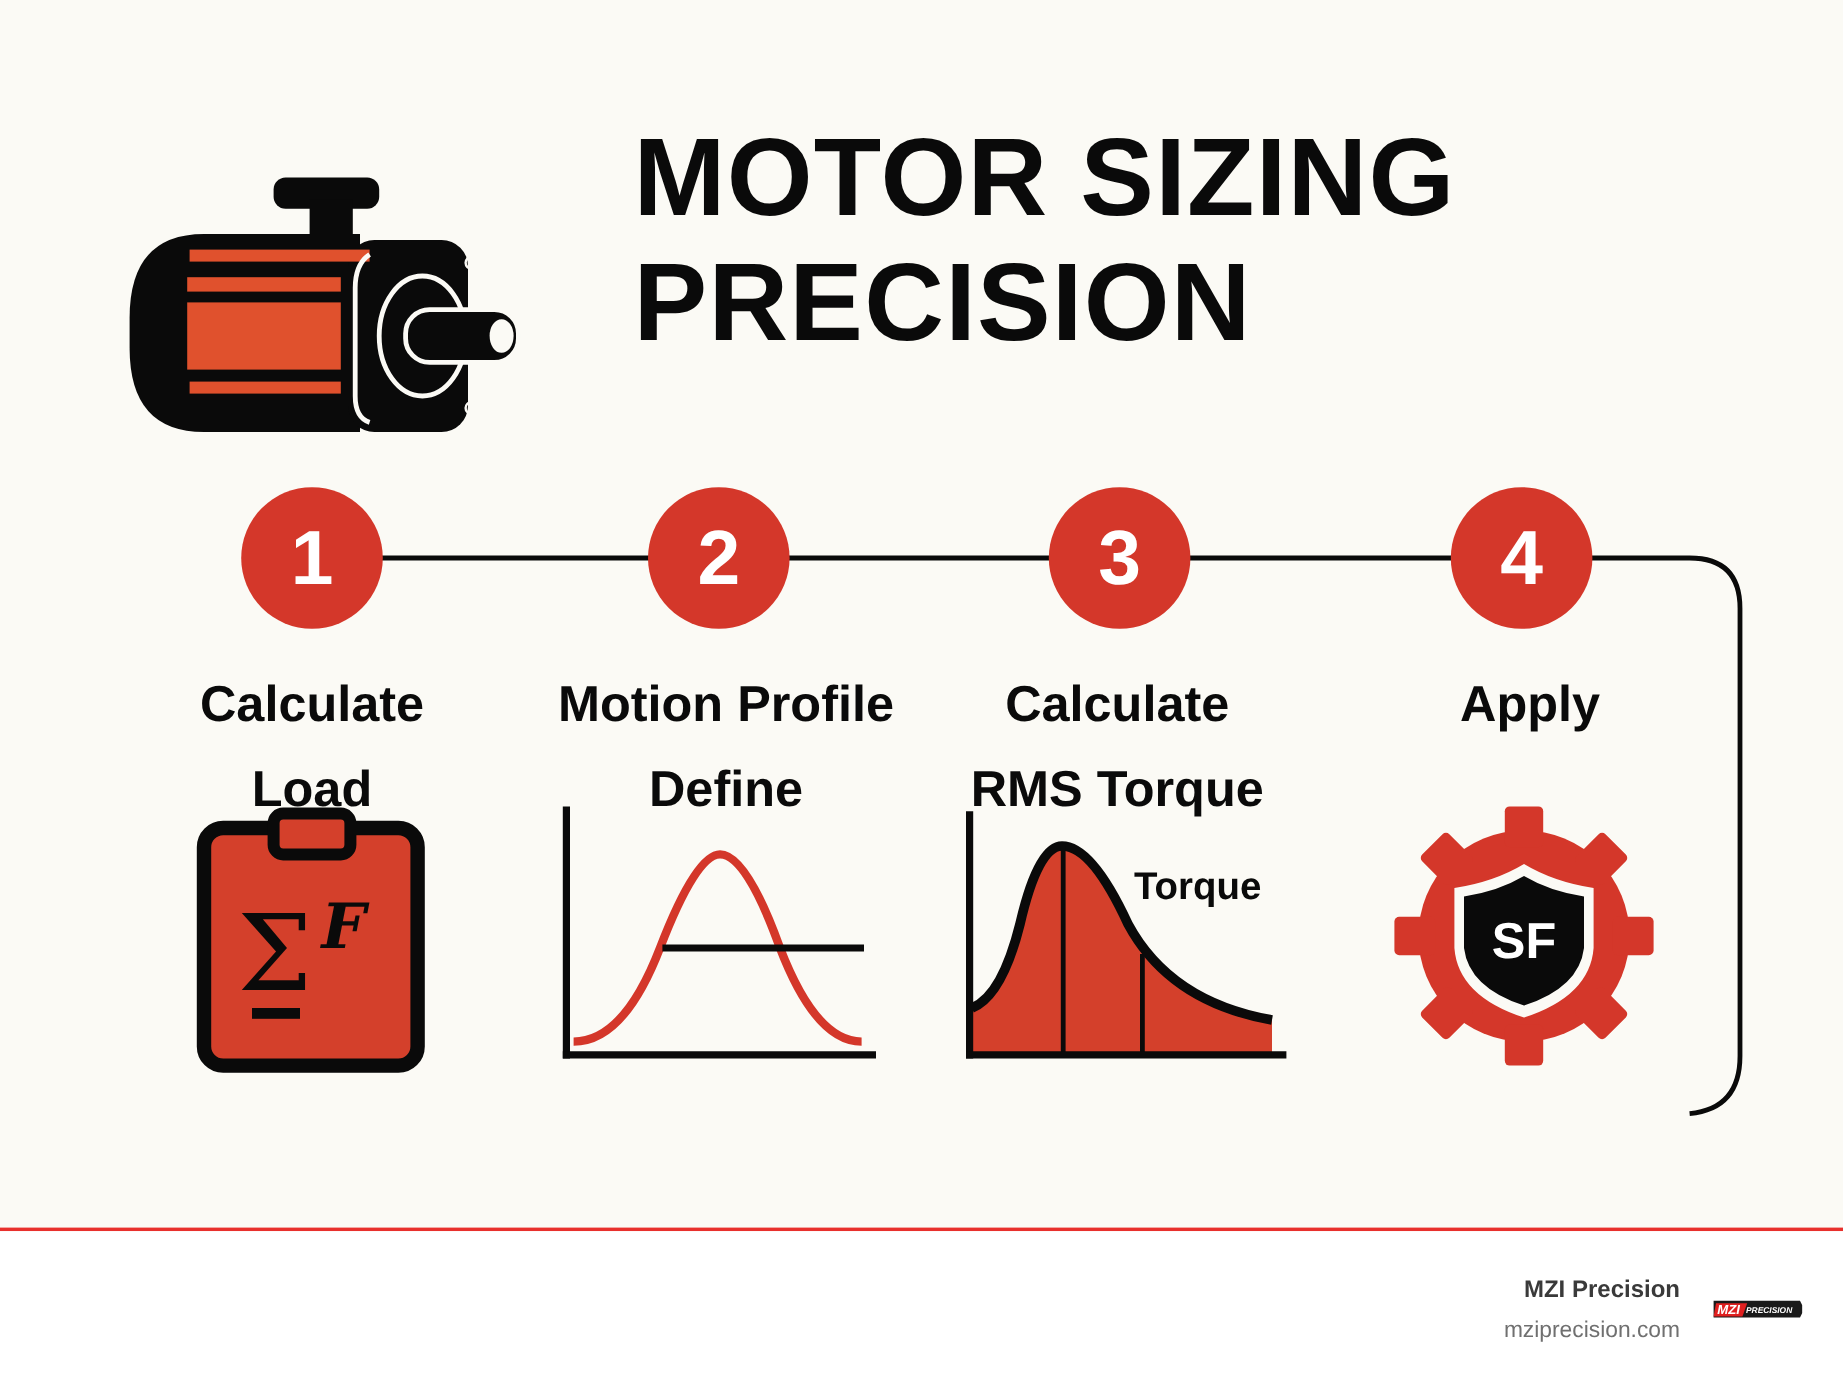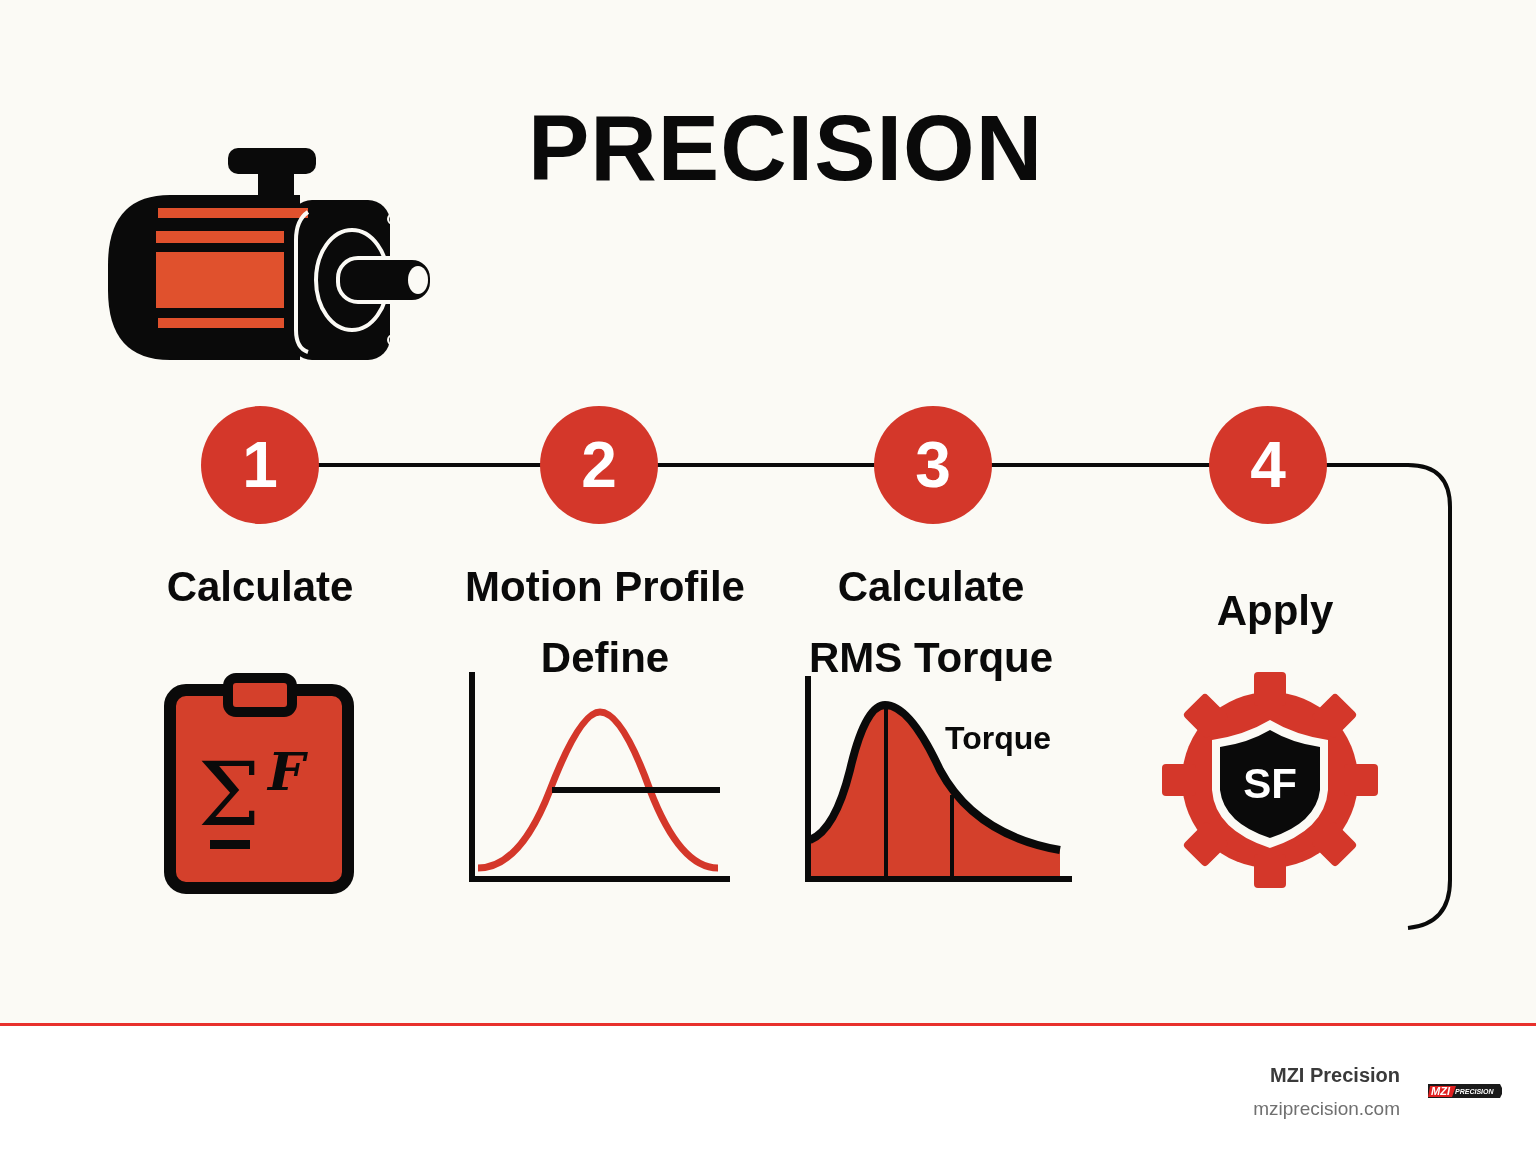--- a/index.html
+++ b/index.html
@@ -39,31 +39,33 @@
   <rect x="58" y="178" width="126" height="10" fill="#e0512d"></rect>
   <path d="M208 72 Q196 80 196 100 V190 Q196 208 208 212" stroke="#fbfaf5" stroke-width="4" fill="none"></path>
   <ellipse cx="252" cy="140" rx="36" ry="50" stroke="#fbfaf5" stroke-width="4" fill="none"></ellipse>
   <rect x="238" y="118" width="94" height="44" rx="20" fill="#0a0a0a" stroke="#fbfaf5" stroke-width="4"></rect>
   <ellipse cx="318" cy="140" rx="10" ry="14" fill="#fbfaf5"></ellipse>
   <circle cx="293" cy="79" r="5" stroke="#fbfaf5" stroke-width="2" fill="none"></circle>
   <circle cx="293" cy="200" r="5" stroke="#fbfaf5" stroke-width="2" fill="none"></circle>
 </svg>
 
 <h1 class="title">
+  <span>MOTOR SIZING</span>
   <span>PRECISION</span>
 </h1>
 
 <svg class="connector" viewBox="0 0 1536 1025">
   <line x1="300" y1="465" x2="1270" y2="465" stroke="#0a0a0a" stroke-width="4"></line>
   <path d="M1270 465 H1408 Q1450 465 1450 507 V880 Q1450 924 1408 928" stroke="#0a0a0a" stroke-width="4" fill="none"></path>
 </svg>
 
 <div class="step-circle" style="left:201px;top:406px;">1</div>
 <div class="step-label" style="left:95px;top:543px;">
   <span>Calculate</span>
+  <span>Load</span>
 </div>
 <svg class="icon" viewBox="0 0 220 250" style="left:150px;top:660px;width:220px;height:250px;">
   <rect x="20" y="30" width="178" height="198" rx="16" fill="#d4402b" stroke="#0a0a0a" stroke-width="12"></rect>
   <rect x="78" y="18" width="64" height="34" rx="8" fill="#d4402b" stroke="#0a0a0a" stroke-width="10"></rect>
   <text x="48" y="165" font-family="'DejaVu Serif', serif" font-size="88" fill="#0a0a0a">Σ</text>
   <rect x="60" y="180" width="40" height="9" fill="#0a0a0a"></rect>
   <text x="118" y="130" font-family="'DejaVu Serif', serif" font-style="italic" font-weight="700" font-size="52" fill="#0a0a0a">F</text>
 </svg>
 
 <div class="step-circle" style="left:540px;top:406px;">2</div>
@@ -87,21 +89,21 @@
   <path d="M20 180 Q45 170 60 110 Q75 45 95 45 Q120 45 150 110 Q185 175 270 190 V218 H20 Z" fill="#d4402b"></path>
   <path d="M20 180 Q45 170 60 110 Q75 45 95 45 Q120 45 150 110 Q185 175 270 190" stroke="#0a0a0a" stroke-width="8" fill="none"></path>
   <line x1="96" y1="45" x2="96" y2="218" stroke="#0a0a0a" stroke-width="4"></line>
   <line x1="162" y1="135" x2="162" y2="218" stroke="#0a0a0a" stroke-width="4"></line>
   <line x1="18" y1="16" x2="18" y2="222" stroke="#0a0a0a" stroke-width="6"></line>
   <line x1="15" y1="219" x2="282" y2="219" stroke="#0a0a0a" stroke-width="6"></line>
   <text x="155" y="89" font-family="'Liberation Sans', sans-serif" font-weight="700" font-size="32" fill="#0a0a0a">Torque</text>
 </svg>
 
 <div class="step-circle" style="left:1209px;top:406px;">4</div>
-<div class="step-label" style="left:1110px;top:567px;">
+<div class="step-label" style="left:1110px;top:543px;">
   <span>Apply</span>
 </div>
 <svg class="icon" viewBox="0 0 240 240" style="left:1150px;top:660px;width:240px;height:240px;">
   <g fill="#d4372a" transform="translate(120,120)">
     <circle r="88"></circle>
     <g>
       <rect x="-16" y="-108" width="32" height="34" rx="4"></rect>
       <rect x="-16" y="-108" width="32" height="34" rx="4" transform="rotate(45)"></rect>
       <rect x="-16" y="-108" width="32" height="34" rx="4" transform="rotate(90)"></rect>
       <rect x="-16" y="-108" width="32" height="34" rx="4" transform="rotate(135)"></rect>

